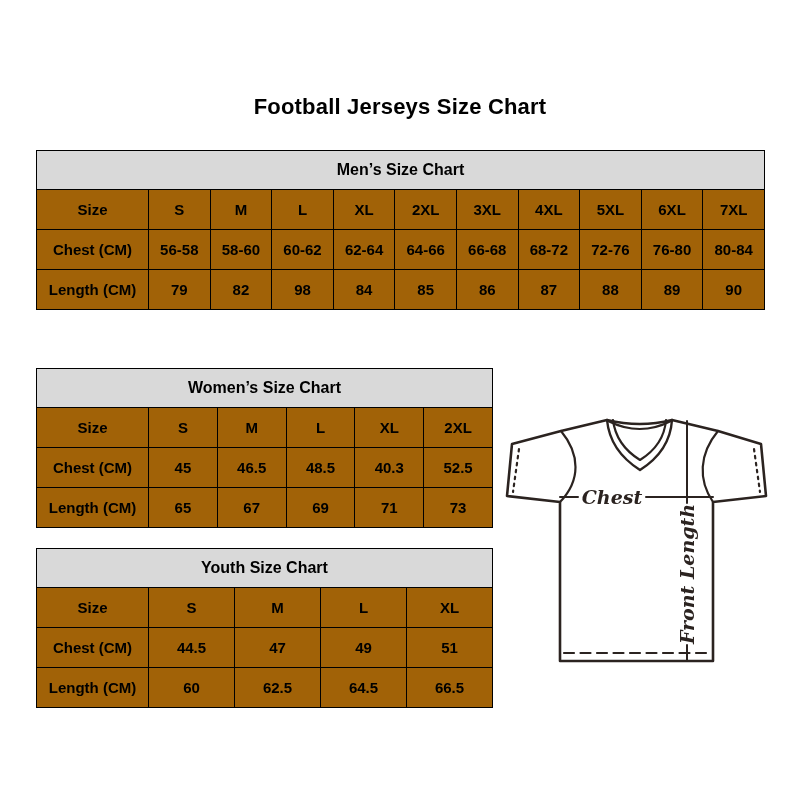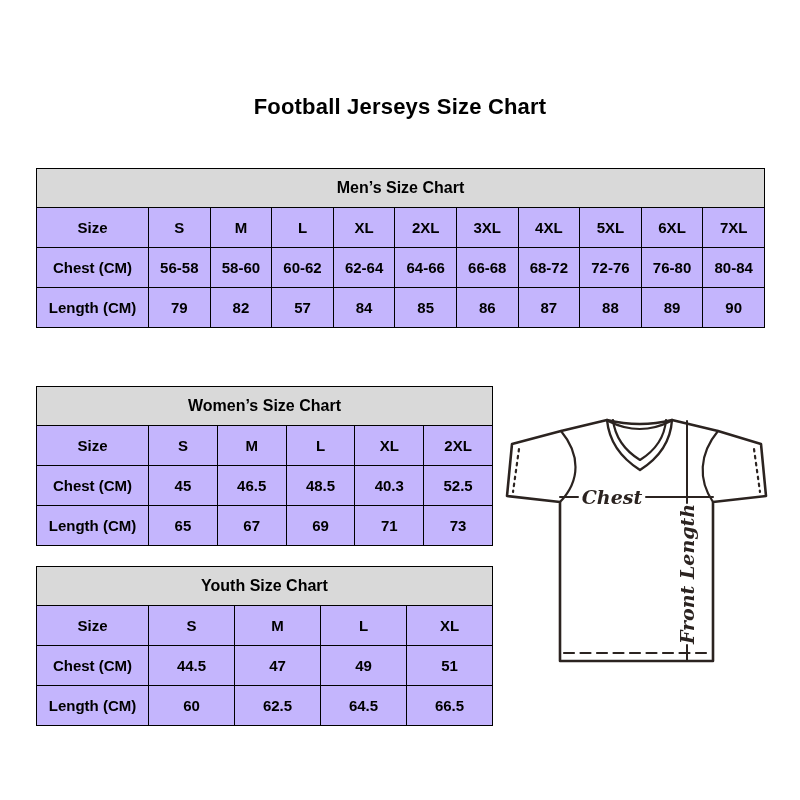--- a/index.html
+++ b/index.html
@@ -12,22 +12,21 @@
   #stage{
     position:relative;width:800px;height:800px;background:#ffffff;
     font-family:"Liberation Sans", sans-serif;color:var(--text);overflow:hidden;
   }
   .page-title{
     position:absolute;top:94px;left:0;width:800px;text-align:center;
     font-size:22px;font-weight:700;letter-spacing:.2px;
   }
   table.size-table{
     position:absolute;border-collapse:collapse;table-layout:fixed;
-    background:#c4b5fd;
-    margin-top:18px;
+    background:#a16207;
   }
   table.size-table td{
     border:1.6px solid var(--border);
     text-align:center;vertical-align:middle;
     font-weight:700;font-size:15px;padding:0;
     overflow:hidden;white-space:nowrap;
   }
   table.size-table td.thead{
     background:var(--header-bg);height:38px;font-size:16px;
   }
@@ -83,21 +82,21 @@
           <td>66-68</td>
           <td>68-72</td>
           <td>72-76</td>
           <td>76-80</td>
           <td>80-84</td>
         </tr>
         <tr class="data-row">
           <td>Length (CM)</td>
           <td>79</td>
           <td>82</td>
-          <td>57</td>
+          <td>98</td>
           <td>84</td>
           <td>85</td>
           <td>86</td>
           <td>87</td>
           <td>88</td>
           <td>89</td>
           <td>90</td>
         </tr>
       </tbody>
   </table>

